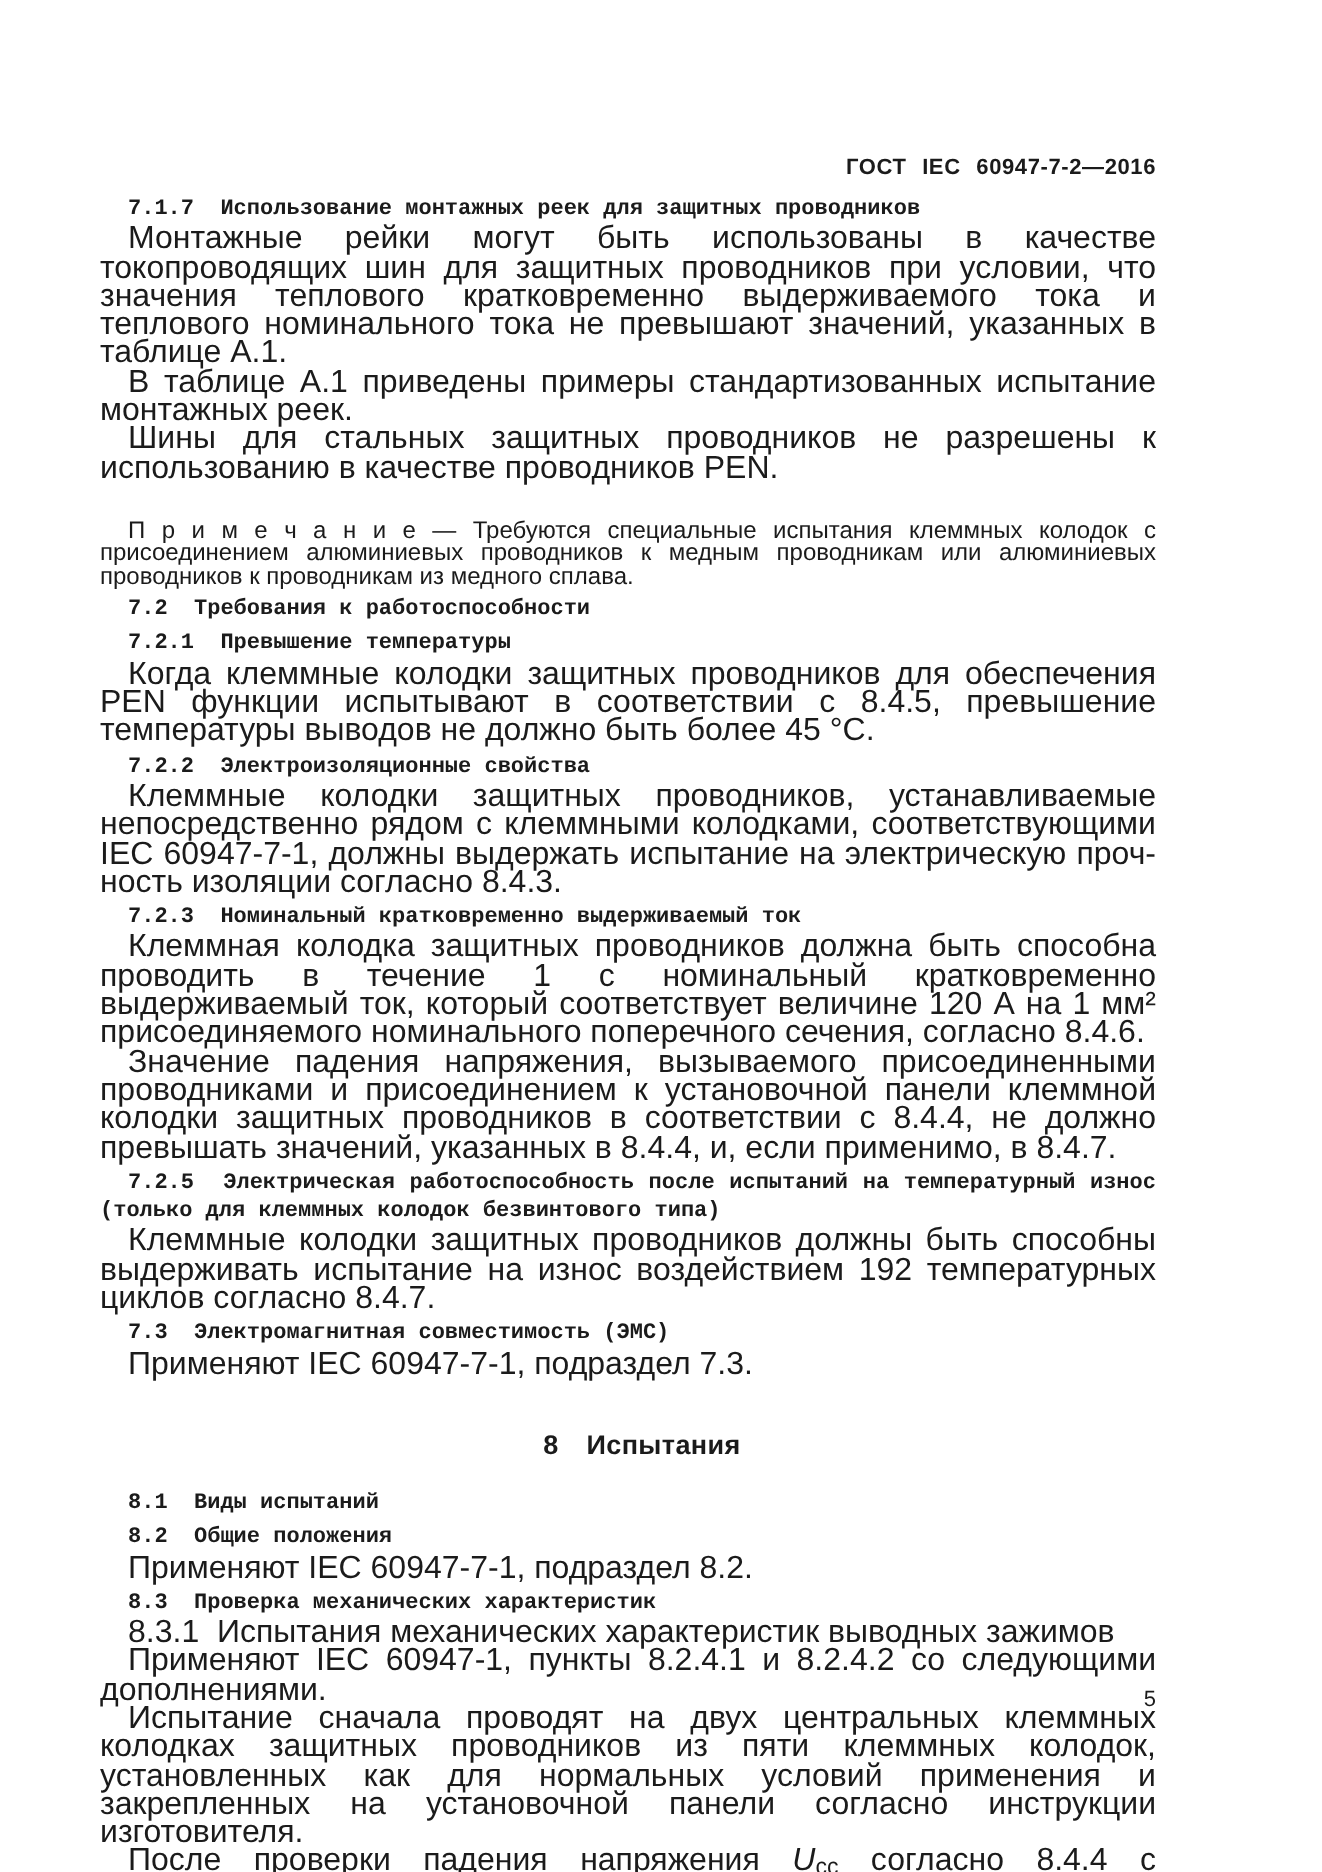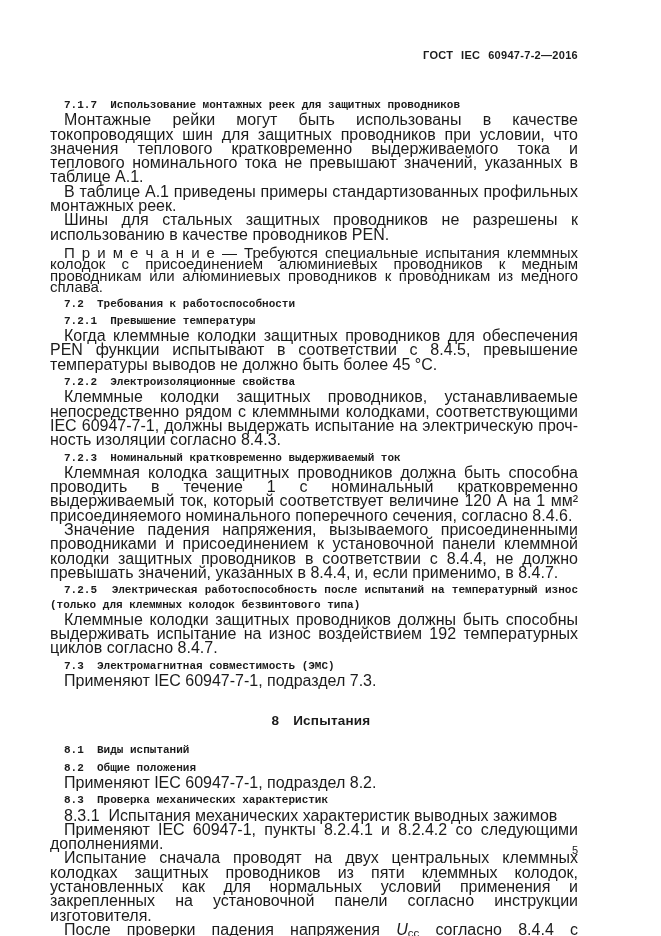--- a/index.html
+++ b/index.html
@@ -7,21 +7,21 @@
     width: 661px; height: 936px;
     background: #ffffff;
     font-family: "Liberation Sans", "DejaVu Sans", sans-serif;
     color: #1b1b1b;
     position: relative;
     -webkit-font-smoothing: antialiased;
   }
   .page { position: absolute; inset: 0; background: #ffffff; overflow: hidden; }
 
   .running-header {
-    position: absolute; top: 49px; left: 50px; width: 528px;
+    position: absolute; top: 78px; left: 50px; width: 528px;
     text-align: right;
     font-size: 11px; font-weight: 700;
     letter-spacing: 0.3px; word-spacing: 4.5px;
   }
 
   .content { position: absolute; top: 95px; left: 50px; width: 528px; }
 
   .h2 {
     font-size: 11px; font-weight: 700; line-height: 14.3px;
     margin: 3px 0 1px; text-indent: 14px; text-align: justify; font-family: Liberation Mono, monospace;
@@ -30,42 +30,42 @@
     font-size: 13.5px; font-weight: 700; line-height: 17px;
     margin: 24px 0 14px; text-indent: 14px; letter-spacing: 0.2px;
     word-spacing: 3px;
     text-align: center;
   }
   .para {
     font-size: 16px; line-height: 14.3px; margin: 0;
     text-align: justify; text-indent: 14px;
   }
   .note {
-    font-size: 15px; line-height: 11.4px; margin: 5px 0 4px;
+    font-size: 12px; line-height: 11.4px; margin: 18px 0 4px;
     text-align: justify; text-indent: 14px;
   }
   .it { font-style: italic; }
   .sub { font-size: 0.72em; vertical-align: -2px; }
 
   .page-number {
     position: absolute; top: 844px; left: 50px; width: 528px;
     text-align: right; font-size: 11px;
   }
 </style>
 </head>
 <body>
 
 <div class="page">
 
   <div class="running-header">ГОСТ IEC 60947-7-2—2016</div>
 
   <div class="content">
     <p class="h2">7.1.7&nbsp; Использование монтажных реек для защитных проводников</p>
     <p class="para">Монтажные рейки могут быть использованы в качестве токопроводящих шин для защитных про­водников при условии, что значения теплового кратковременно выдерживаемого тока и теплового номи­нального тока не превышают значений, указанных в таблице А.1.</p>
-    <p class="para">В таблице А.1 приведены примеры стандартизованных профильных монтажных реек.</p>
+    <p class="para">В таблице А.1 приведены примеры стандартизованных испытание монтажных реек.</p>
     <p class="para">Шины для стальных защитных проводников не разрешены к использованию в качестве проводни­ков PEN.</p>
     <p class="note">П р и м е ч а н и е — Требуются специальные испытания клеммных колодок с присоединением алюминие­вых проводников к медным проводникам или алюминиевых проводников к проводникам из медного сплава.</p>
     <p class="h2">7.2&nbsp; Требования к работоспособности</p>
     <p class="h2">7.2.1&nbsp; Превышение температуры</p>
     <p class="para">Когда клеммные колодки защитных проводников для обеспечения PEN функции испытывают в соответствии с 8.4.5, превышение температуры выводов не должно быть более 45 °С.</p>
     <p class="h2">7.2.2&nbsp; Электроизоляционные свойства</p>
     <p class="para">Клеммные колодки защитных проводников, устанавливаемые непосредственно рядом с клеммны­ми колодками, соответствующими IEC 60947-7-1, должны выдержать испытание на электрическую проч­ность изоляции согласно 8.4.3.</p>
     <p class="h2">7.2.3&nbsp; Номинальный кратковременно выдерживаемый ток</p>
     <p class="para">Клеммная колодка защитных проводников должна быть способна проводить в течение 1 с номи­нальный кратковременно выдерживаемый ток, который соответствует величине 120 А на 1 мм² присо­единяемого номинального поперечного сечения, согласно 8.4.6.</p>
     <p class="para">Значение падения напряжения, вызываемого присоединенными проводниками и присоединением к установочной панели клеммной колодки защитных проводников в соответствии с 8.4.4, не должно пре­вышать значений, указанных в 8.4.4, и, если применимо, в 8.4.7.</p>

